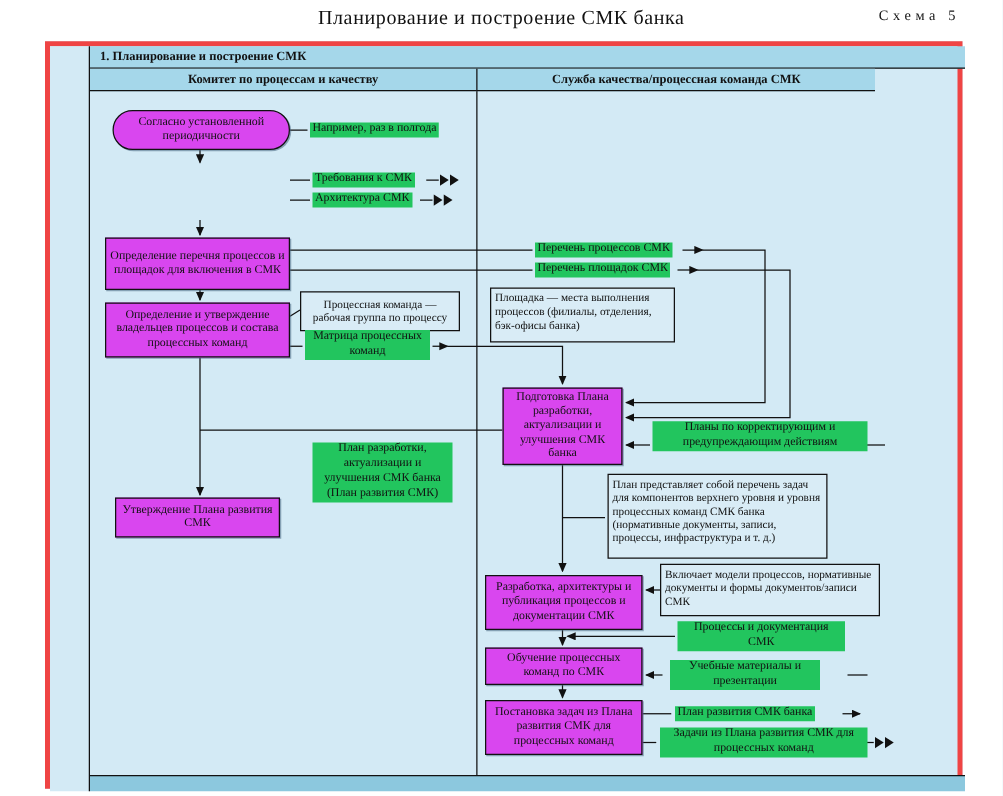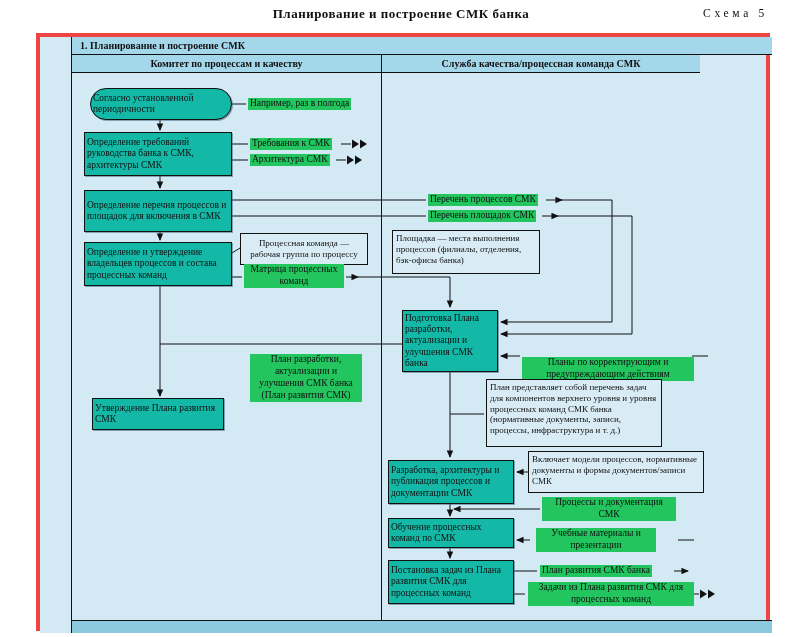--- a/index.html
+++ b/index.html
@@ -1,33 +1,33 @@
 <!DOCTYPE html>
 <html><head>
 <meta charset="utf-8">
 <style>
   *{box-sizing:border-box;margin:0;padding:0}
   html,body{width:802px;height:637px}
   body{background:#fff;font-family:"Liberation Serif","DejaVu Serif",serif;color:#111}
   .screen{position:relative;width:802px;height:637px;background:#fff;overflow:hidden}
-  .page-title{position:absolute;top:6px;left:0;width:100%;text-align:center;font-size:13px;font-weight:bold;letter-spacing:.5px}
+  .page-title{position:absolute;top:6px;left:0;width:100%;text-align:center;font-size:16px;font-weight:normal;letter-spacing:.5px}
   .scheme-label{position:absolute;top:7px;right:34px;font-size:11.5px;letter-spacing:.32em}
   .chart{position:absolute;left:36px;top:33px;width:734px;height:598px;border:4px solid #ef4444;background:#d3eaf5}
   .abs{position:absolute}
   .strip{left:0;top:0;width:32px;height:596px;border-right:1px solid #111;background:#d3eaf5}
   .band{background:#a5d7ea;border-bottom:1px solid #111;font-weight:bold;font-size:10px;overflow:hidden}
   .band1{left:32px;top:0;width:700px;height:18px;line-height:17px;padding-left:8px}
   .lane-head{top:18px;height:18px;line-height:17px;text-align:center}
   .lane-left{left:32px;width:309px}
   .lane-right{left:341px;width:319px;border-left:1px solid #111}
   .divider{left:341px;top:36px;width:1px;height:547px;background:#111}
   .bottombar{left:32px;top:583px;width:700px;height:13px;background:#8cc8de;border-top:1px solid #111}
   svg.wires{position:absolute;left:0;top:0;pointer-events:none}
-  .node{position:absolute;display:flex;align-items:center;justify-content:center;text-align:left;
-        background:#14b8a6;border:1px solid #111;box-shadow:1px 1px 0 rgba(70,100,125,.55);
+  .node{position:absolute;display:flex;align-items:center;justify-content:center;text-align:center;
+        background:#d946ef;border:1px solid #111;box-shadow:1px 1px 0 rgba(70,100,125,.55);
         font-size:9.5px;line-height:1.18;padding:2px}
   .stadium{border-radius:16px}
   .note{position:absolute;background:#d9ecf6;border:1px solid #111;font-size:9px;line-height:1.2;padding:2px 3px;text-align:left}
   .note.c{text-align:center;display:flex;align-items:center;justify-content:center}
   .flabel{position:absolute;font-size:9.5px;line-height:1.25;background:#22c55e;padding:0 2px}
   .flabel.c{text-align:center}
   .flabel.nw{white-space:nowrap}
 </style>
 </head>
 <body>
@@ -93,39 +93,38 @@
         <polygon points="307,118.5 314,123 307,127.5"></polygon>
         <polygon points="315,118.5 322,123 315,127.5"></polygon>
         <polygon points="660,552.5 667,557 660,561.5"></polygon>
         <polygon points="668,552.5 675,557 668,561.5"></polygon>
       </g>
     </svg>
 
     <div class="node stadium" style="left:50px;top:51px;width:142px;height:32px">Согласно установленной периодичности</div>
     <div class="flabel nw" style="left:208px;top:61px">Например, раз в полгода</div>
 
-    <div class="node" style="left:44px;top:95px;width:148px;height:44px">Определение требований руководства банка к СМК, архитектуры СМК</div>
     <div class="flabel nw" style="left:210px;top:101px">Требования к СМК</div>
     <div class="flabel nw" style="left:210px;top:117px">Архитектура СМК</div>
 
     <div class="node" style="left:44px;top:153px;width:148px;height:42px">Определение перечня процессов и площадок для включения в СМК</div>
 
     <div class="node" style="left:44px;top:205px;width:148px;height:44px">Определение и утверждение владельцев процессов и состава процессных команд</div>
     <div class="note c" style="left:200px;top:196px;width:128px;height:32px">Процессная команда — рабочая группа по процессу</div>
     <div class="flabel c" style="left:204px;top:227px;width:100px">Матрица процессных команд</div>
 
     <div class="flabel c" style="left:210px;top:317px;width:112px">План разработки, актуализации и улучшения СМК банка (План развития СМК)</div>
     <div class="node" style="left:52px;top:361px;width:132px;height:32px">Утверждение Плана развития СМК</div>
 
     <div class="flabel nw" style="left:388px;top:157px">Перечень процессов СМК</div>
     <div class="flabel nw" style="left:388px;top:173px">Перечень площадок СМК</div>
     <div class="note" style="left:352px;top:193px;width:148px;height:44px">Площадка — места выполнения процессов (филиалы, отделения, бэк-офисы банка)</div>
 
     <div class="node" style="left:362px;top:273px;width:96px;height:62px">Подготовка Плана разработки, актуализации и улучшения СМК банка</div>
-    <div class="flabel c" style="left:482px;top:320px;width:172px">Планы по корректирующим и предупреждающим действиям</div>
+    <div class="flabel c" style="left:482px;top:300px;width:172px">Планы по корректирующим и предупреждающим действиям</div>
     <div class="note" style="left:446px;top:342px;width:176px;height:68px">План представляет собой перечень задач для компонентов верхнего уровня и уровня процессных команд СМК банка (нормативные документы, записи, процессы, инфраструктура и т. д.)</div>
 
     <div class="node" style="left:348px;top:423px;width:126px;height:44px">Разработка, архитектуры и публикация процессов и документации СМК</div>
     <div class="note" style="left:488px;top:414px;width:176px;height:42px">Включает модели процессов, нормативные документы и формы документов/записи СМК</div>
     <div class="flabel c" style="left:502px;top:460px;width:134px">Процессы и документация СМК</div>
 
     <div class="node" style="left:348px;top:481px;width:126px;height:30px">Обучение процессных команд по СМК</div>
     <div class="flabel c" style="left:496px;top:491px;width:120px">Учебные материалы и презентации</div>
 
     <div class="node" style="left:348px;top:523px;width:126px;height:44px">Постановка задач из Плана развития СМК для процессных команд</div>

